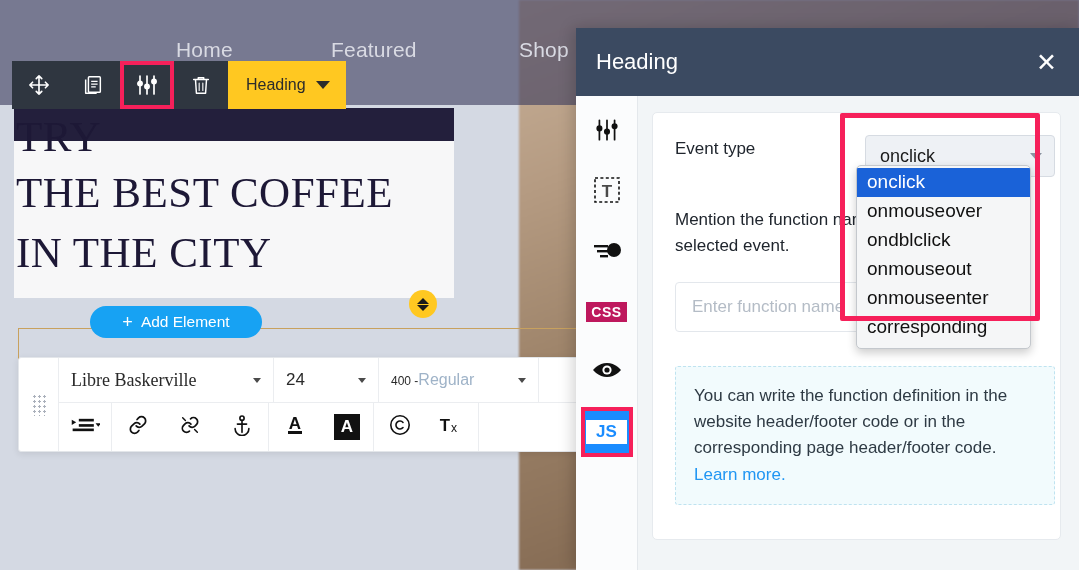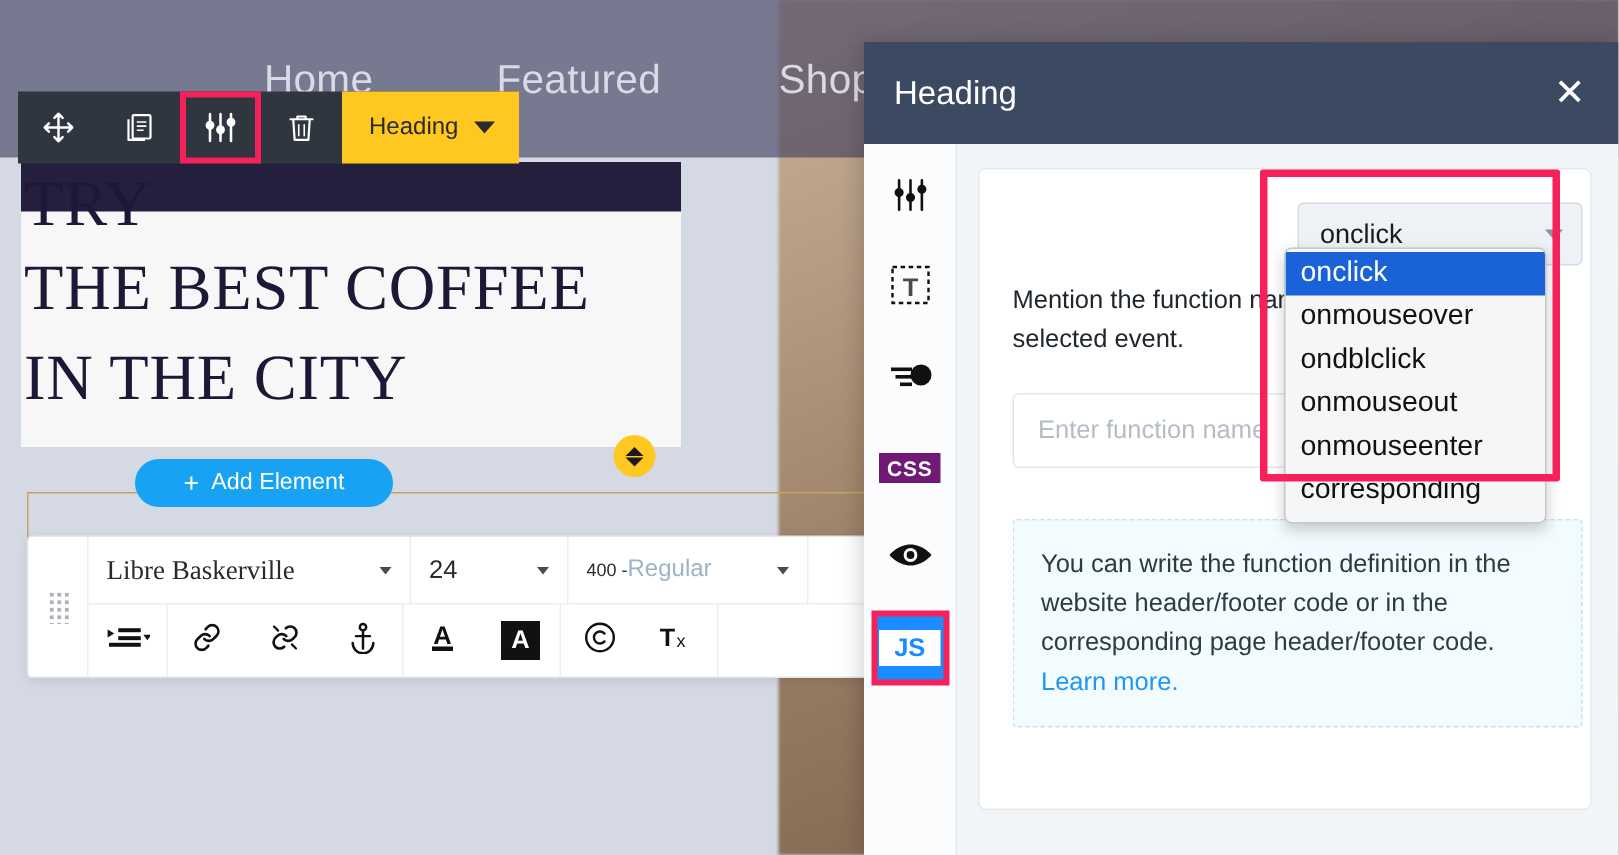--- a/index.html
+++ b/index.html
@@ -43,21 +43,21 @@
                 radial-gradient(circle at 80% 60%, #3e2a1c 0 20%, rgba(0,0,0,0) 22%);
     filter: blur(1px);
   }
 
   .site-header {
     position: absolute; left: 0; top: 0; width: 1079px; height: 105px;
     background: rgba(62,61,96,0.62);
   }
   .nav { position: absolute; left: 0; top: 38px; width: 100%; height: 30px; }
   .nav-item {
-    position: absolute; color: #d9dae3; font-size: 27px; letter-spacing: .2px;
+    position: absolute; color: #d9dae3; font-size: 21px; letter-spacing: .2px;
     font-family: "Liberation Sans", sans-serif; white-space: nowrap;
   }
   .nav-home { left: 176px; }
   .nav-featured { left: 331px; }
   .nav-shop { left: 519px; }
 
   .hero-text-block {
     position: absolute; left: 14px; top: 108px; width: 440px; height: 190px;
     background: #f7f7f8;
   }
@@ -181,21 +181,21 @@
   .panel-rail {
     width: 62px; background: #fbfcfd; border-right: 1px solid #e4e8ec;
     display: flex; flex-direction: column; align-items: center; padding-top: 14px; gap: 16px; flex: none;
   }
   .rail-btn {
     width: 46px; height: 44px; display: flex; align-items: center; justify-content: center;
     cursor: pointer; position: relative;
   }
   .rail-btn.active-js { background: #1a8cff; outline: 4px solid #f6205a; outline-offset: -1px; }
   .css-chip {
-    background: #701a75; color: #fff; font-size: 14px; font-weight: 700; letter-spacing: .5px;
+    background: #be185d; color: #fff; font-size: 14px; font-weight: 700; letter-spacing: .5px;
     padding: 2px 5px; font-family: "Liberation Sans", sans-serif;
   }
   .js-chip {
     background: #fff; color: #1a8cff; font-size: 17px; font-weight: 700;
     padding: 2px 10px; font-family: "Liberation Sans", sans-serif;
   }
 
   .panel-content { flex: 1; padding: 16px 18px 16px 14px; min-width: 0; }
   .card {
     background: #fff; border: 1px solid #e6eaee; border-radius: 5px;
@@ -469,20 +469,23 @@
             </svg>
           </span>
         </div>
         <div class="rail-btn active-js">
           <span class="js-chip">JS</span>
         </div>
       </div>
 
       <div class="panel-content">
         <div class="card">
+          <div class="field-row">
+            <span class="field-label">Event type</span>
+          </div>
 
           <div class="select-box">
             <span>onclick</span>
             <span class="sel-caret"></span>
           </div>
 
           <div class="helper-text">Mention the function name for the selected event.</div>
 
           <div class="fn-input">
             <span>Enter function name</span>

